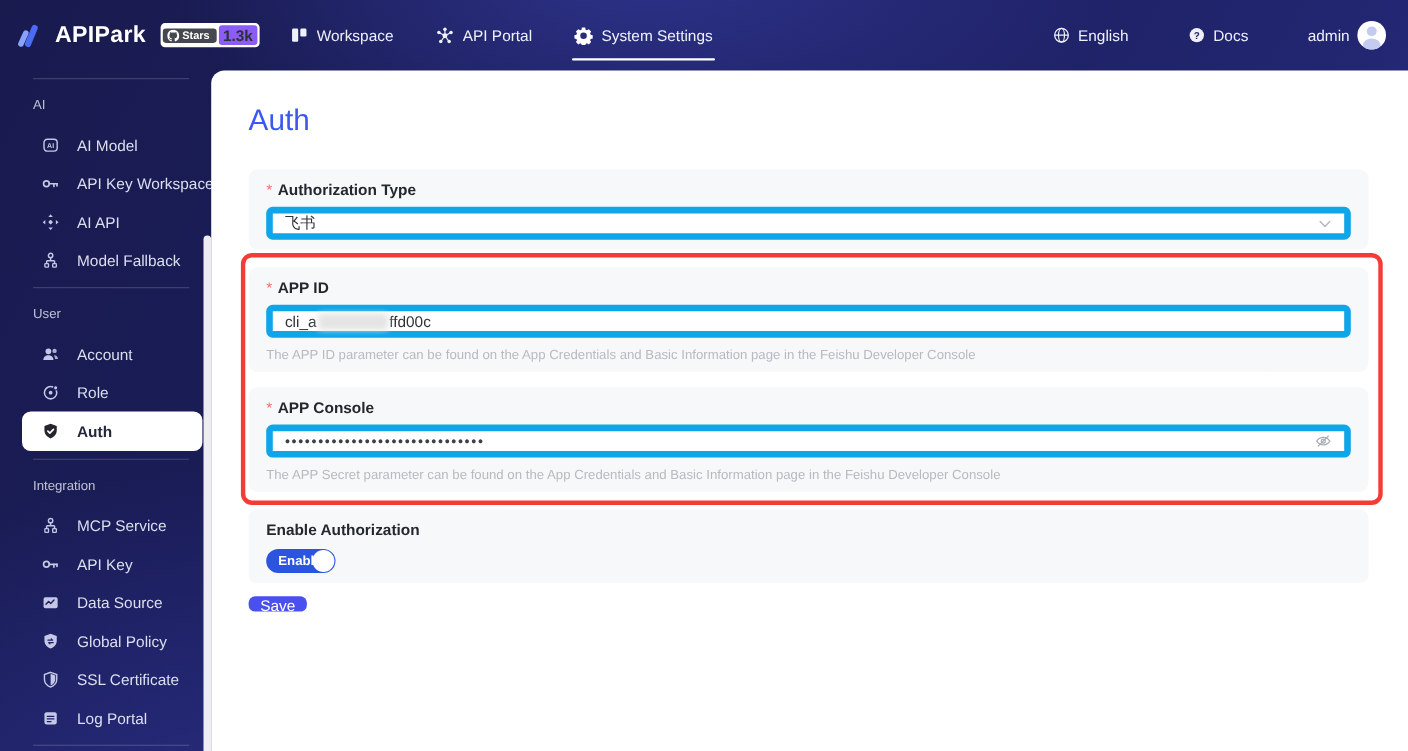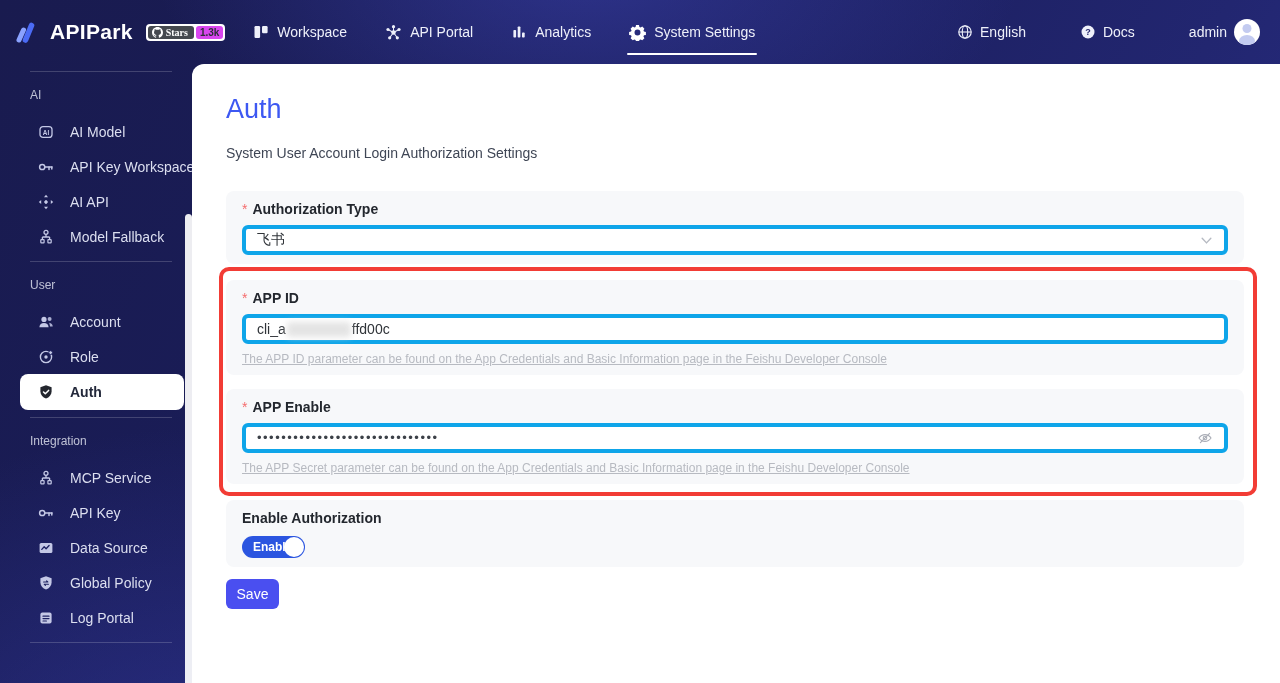--- a/index.html
+++ b/index.html
@@ -11,22 +11,22 @@
       radial-gradient(700px 360px at 46% -5%, rgba(70,78,200,.45), transparent 62%),
       radial-gradient(900px 600px at 18% 115%, rgba(56,63,175,.50), transparent 60%),
       linear-gradient(118deg, #191b4f 0%, #1a1d5a 40%, #222670 75%, #2a2f8a 100%);
   }
 
   
   .topbar { position:absolute; top:0; left:0; right:0; height:64px; display:flex; align-items:center; padding:0 20px 0 14px; }
   .logo-group { display:flex; align-items:center; gap:9px; cursor:pointer; }
   .brand-name { color:#fff; font-size:21px; font-weight:700; letter-spacing:.3px; }
   .gh-badge { display:inline-flex; align-items:center; background:#fff; border-radius:4px; padding:2px; margin-left:4px; }
-  .gh-left { display:inline-flex; align-items:center; gap:3px; background:#45494f; color:#fff; border-radius:3px; padding:1px 6px 1px 4px; font-size:10px; font-weight:700;font-family:Liberation Serif, serif; }
-  .gh-count { background:#d946ef; color:#2b2f36; border-radius:3px; padding:1px 4px; font-size:10px; font-weight:700; margin-left:2px; }
+  .gh-left { display:inline-flex; align-items:center; gap:3px; background:#45494f; color:#fff; border-radius:3px; padding:1px 6px 1px 4px; font-size:10px; font-weight:700; }
+  .gh-count { background:#8b5cf6; color:#2b2f36; border-radius:3px; padding:1px 4px; font-size:14px; font-weight:700; margin-left:2px; }
 
   .top-menu { display:flex; align-items:center; margin-left:26px; height:80px; }
   .menu-item { position:relative; display:flex; align-items:center; gap:8px; height:64px; padding:0 2px; margin-right:34px; color:#eef0fa; font-size:14px; cursor:pointer; }
   .menu-item .tab-underline { display:none; }
   .menu-item.active .tab-underline { display:block; position:absolute; left:0; right:0; bottom:9px; height:2px; background:#fff; border-radius:1px; }
 
   .top-right { margin-left:auto; display:flex; align-items:center; gap:54px; color:#eef0fa; font-size:14px; }
   .top-right .tr-item { display:flex; align-items:center; gap:7px; cursor:pointer; }
   .avatar { width:26px; height:26px; border-radius:50%; background:#fff; position:relative; overflow:hidden; }
   .avatar::before { content:""; position:absolute; left:50%; top:5px; transform:translateX(-50%); width:9px; height:9px; border-radius:50%; background:#c3cbf0; }
@@ -46,35 +46,35 @@
   
   .content { position:absolute; top:64px; left:192px; right:0; bottom:0; background:#fff; border-top-left-radius:12px; padding:28px 34px; }
   .page-title { color:#3d58f2; font-size:27px; font-weight:500; line-height:34px; }
   .page-subtitle { margin-top:17px; color:#3f4655; font-size:14px; line-height:20px; }
   .form-area { margin-top:28px; width:1018px; }
 
   .panel { background:#f7f8fa; border-radius:8px; padding:10px 16px 9px 16px; }
   .panel.mb { margin-bottom:16px; }
   .field-label { display:flex; align-items:center; font-size:14px; font-weight:700; color:#23272e; line-height:16px; }
   .req { color:#f56c6c; font-weight:400; margin-right:5px; font-size:14px; }
-  .control { margin-top:8px; height:30px; background:#fff; border:4px solid #0ea5e9; border-radius:6px; display:flex; align-items:center; padding:0 11px; font-size:14px; color:#2f3338; }
+  .control { margin-top:8px; height:30px; background:#fff; border:6px solid #0ea5e9; border-radius:6px; display:flex; align-items:center; padding:0 11px; font-size:14px; color:#2f3338; }
   .control .grow { flex:1; }
-  .helper { margin-top:8px; font-size:12px; color:#b7bac1; line-height:14px;text-decoration:underline; }
+  .helper { margin-top:8px; font-size:12px; color:#b7bac1; line-height:14px; }
   .blur-chunk { display:inline-block; width:64px; height:15px; background:#e4e4e4; border-radius:3px; filter:blur(3px); vertical-align:-2px; margin:0 1px; }
   .dots { font-size:13px; letter-spacing:1.5px; color:#3c4148; transform:translateY(-1px); }
 
   .highlight-group { position:relative; margin-bottom:16px; }
   .highlight-group .panel.inner1 { margin-bottom:14px; }
   .red-frame { position:absolute; left:-7px; right:-13px; top:-13px; bottom:-12px; border:4px solid #f23c35; border-radius:10px; pointer-events:none; }
 
   .toggle { position:relative; margin-top:10px; width:63px; height:22px; border-radius:12px; background:#2b55e0; display:flex; align-items:center; cursor:pointer; }
   .toggle-label { color:#fff; font-size:12px; font-weight:700; padding-left:11px; }
   .toggle-knob { position:absolute; top:1px; right:1px; width:20px; height:20px; border-radius:50%; background:#fff; }
 
-  .save-btn { margin-top:12px; width:53px; height:30px; border:none; border-radius:6px; background:#4a4ff0; color:#fff; font-size:14px; font-family:"Liberation Sans", sans-serif; cursor:pointer; }
+  .save-btn { margin-top:12px; width:53px; height:14px; border:none; border-radius:6px; background:#4a4ff0; color:#fff; font-size:14px; font-family:"Liberation Sans", sans-serif; cursor:pointer; }
 </style>
 </head>
 <body>
 
 <div class="app">
 
   <header class="topbar">
     <div class="logo-group">
       <svg width="27" height="27" viewBox="0 0 27 27">
         <path d="M5 21 L9.5 11" stroke="#8aa2ff" stroke-width="5" stroke-linecap="round" fill="none"></path>
@@ -113,29 +113,20 @@
           <circle cx="8" cy="8" r="2.1" fill="#eef0fa"></circle>
             <circle cx="8" cy="2.5" r="1.5" fill="#eef0fa"></circle>
           <circle cx="2.8" cy="5.2" r="1.5" fill="#eef0fa"></circle>
             <circle cx="13.2" cy="5.2" r="1.5" fill="#eef0fa"></circle>
           <circle cx="4.4" cy="13" r="1.5" fill="#eef0fa"></circle>
             <circle cx="11.6" cy="13" r="1.5" fill="#eef0fa"></circle>
         </svg>
         <span>API Portal</span>
 
       </div>
-      <div class="menu-item">
-        <svg width="16" height="16" viewBox="0 0 16 16">
-          <rect x="2.4" y="6" width="2.7" height="7.5" rx="0.8" fill="#eef0fa"></rect>
-          <rect x="6.7" y="2.5" width="2.7" height="11" rx="0.8" fill="#eef0fa"></rect>
-          <rect x="11" y="8.5" width="2.7" height="5" rx="0.8" fill="#eef0fa"></rect>
-        </svg>
-        <span>Analytics</span>
-
-      </div>
       <div class="menu-item active">
         <svg width="17" height="17" viewBox="0 0 16 16">
           <path fill="#ffffff" fill-rule="evenodd" d="M9.4 1H6.6l-.4 1.8-1.1.5-1.6-.9-2 2 .9 1.6-.5 1.1L.1 7.5v2.8l1.8.4.5 1.1-.9 1.6 2 2 1.6-.9 1.1.5.4 1.8h2.8l.4-1.8 1.1-.5 1.6.9 2-2-.9-1.6.5-1.1 1.8-.4V7.5l-1.8-.4-.5-1.1.9-1.6-2-2-1.6.9-1.1-.5zM8 5.2a2.8 2.8 0 1 0 0 5.6 2.8 2.8 0 0 0 0-5.6z"></path>
         </svg>
         <span>System Settings</span>
         <span class="tab-underline"></span>
       </div>
     </nav>
 
     <div class="top-right">
@@ -264,34 +255,40 @@
       </div>
       <div class="side-item">
         <svg width="16" height="16" viewBox="0 0 16 16">
           <path d="M8 1.2l5.6 2v4.2c0 3.4-2.3 5.8-5.6 7.2-3.3-1.4-5.6-3.8-5.6-7.2V3.2z" fill="#c4c8e6"></path>
           <path d="M5.6 7h4.2l-1.2-1.2M10.4 9.2H6.2l1.2 1.2" fill="none" stroke="#1c2060" stroke-width="1.1" stroke-linecap="round" stroke-linejoin="round"></path>
         </svg>
         <span>Global Policy</span>
       </div>
       <div class="side-item">
         <svg width="16" height="16" viewBox="0 0 16 16">
+          <path d="M8 1.2l5.6 2v4.2c0 3.4-2.3 5.8-5.6 7.2-3.3-1.4-5.6-3.8-5.6-7.2V3.2z" fill="none" stroke="#c4c8e6" stroke-width="1.3"></path>
+          <path d="M8 2.6l4.2 1.5v3.3c0 2.6-1.7 4.5-4.2 5.7z" fill="#c4c8e6"></path>
+        </svg>
+        <span>SSL Certificate</span>
+      </div>
+      <div class="side-item">
+        <svg width="16" height="16" viewBox="0 0 16 16">
           <rect x="2.4" y="2.4" width="11.2" height="11.2" rx="2" fill="#c4c8e6"></rect>
           <path d="M5 6.2h6M5 8.6h6M5 11h3.4" stroke="#1c2060" stroke-width="1.2" stroke-linecap="round"></path>
         </svg>
         <span>Log Portal</span>
       </div>
       <div class="side-divider bottom-div"></div>
     </div>
 
     <div class="side-scrollthumb"></div>
   </aside>
 
   <main class="content">
     <h1 class="page-title">Auth</h1>
-    <p class="page-subtitle">System User Account Login Authorization Settings</p>
 
     <div class="form-area">
 
       <div class="panel mb">
         <div class="field-label">
           <span class="req">*</span>
           <span>Authorization Type</span>
         </div>
         <div class="control">
           <span class="grow">飞书</span>
@@ -313,21 +310,21 @@
             <span>cli_a</span>
               <span class="blur-chunk"></span>
               <span>ffd00c</span>
           </div>
           <div class="helper">The APP ID parameter can be found on the App Credentials and Basic Information page in the Feishu Developer Console</div>
         </div>
 
         <div class="panel">
           <div class="field-label">
             <span class="req">*</span>
-            <span>APP Enable</span>
+            <span>APP Console</span>
           </div>
           <div class="control">
             <span class="grow dots">••••••••••••••••••••••••••••••</span>
             <svg width="16" height="16" viewBox="0 0 16 16">
               <path d="M2 8s2.3-3.4 6-3.4S14 8 14 8s-2.3 3.4-6 3.4S2 8 2 8z" fill="none" stroke="#a9adb6" stroke-width="1.1"></path>
               <circle cx="8" cy="8" r="1.8" fill="none" stroke="#a9adb6" stroke-width="1.1"></circle>
               <line x1="3.4" y1="12.6" x2="12.6" y2="3.4" stroke="#a9adb6" stroke-width="1.1" stroke-linecap="round"></line>
             </svg>
           </div>
           <div class="helper">The APP Secret parameter can be found on the App Credentials and Basic Information page in the Feishu Developer Console</div>

